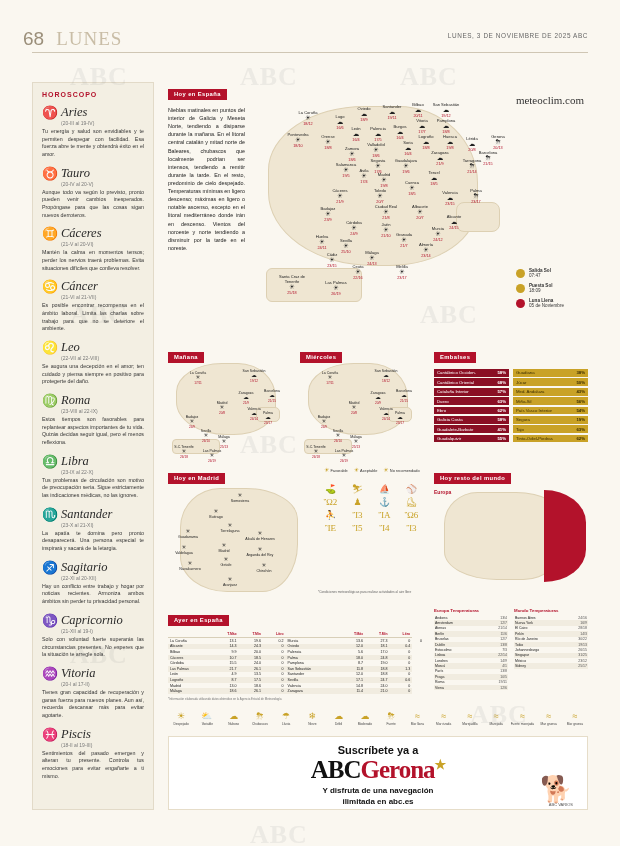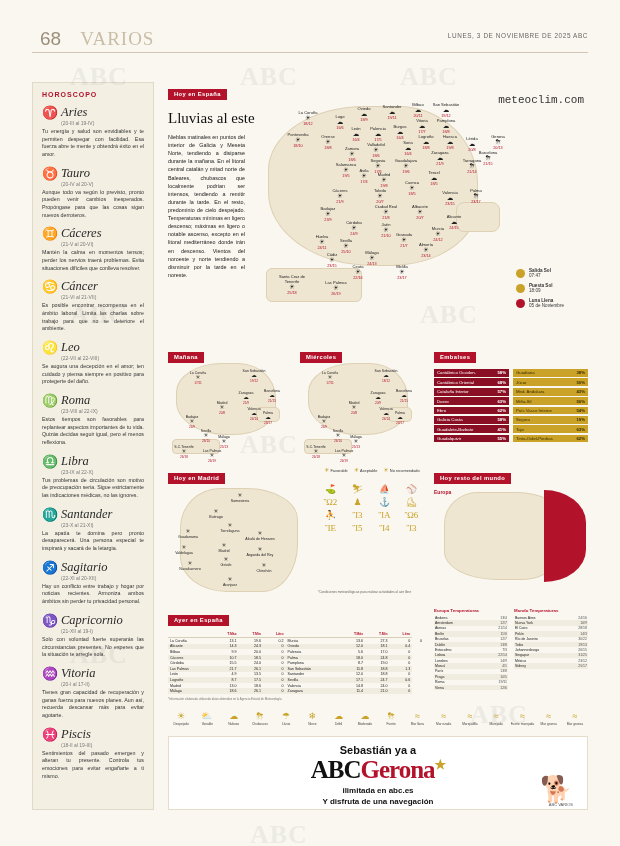--- a/index.html
+++ b/index.html
@@ -11,21 +11,21 @@
     color:#1a1a1a;
     position:relative;
     overflow:hidden;
   }
   .watermark {
     position:absolute; color:rgba(150,150,150,0.13);
     font-family:"Liberation Serif", serif; font-weight:bold;
     font-size:26px; letter-spacing:1px; pointer-events:none;
   }
   
-  .masthead { position:absolute; top:28px; left:40px; display:flex; align-items:baseline; gap:19px; }
+  .masthead { position:absolute; top:28px; left:23px; display:flex; align-items:baseline; gap:12px; }
   .pagenum { font-size:19px; color:#9b8f7a; font-family:"Liberation Sans", sans-serif; }
   .sec-agenda { font-size:19px; color:#c9bda6; font-family:"Liberation Serif", serif; letter-spacing:1px;}
   .sec-tiempo { font-size:19px; color:#b3122b; font-family:"Liberation Serif", serif; font-weight:bold; letter-spacing:.5px;}
   .headrule { position:absolute; top:52px; left:32px; width:556px; height:1px; background:#cfc6b4; }
   .dateline { position:absolute; top:32px; right:32px; font-size:6.4px; color:#666; font-family:"Liberation Sans", sans-serif; letter-spacing:.6px;}
 
   
   .horo {
     position:absolute; left:32px; top:82px; width:122px; height:728px;
     background:#f3efe3; border:1px solid #e2dac8;
@@ -39,21 +39,21 @@
   .sign-text { font-size:5.3px; line-height:1.45; color:#333; text-align:justify; margin-top:2px; font-family:"Liberation Sans", sans-serif;}
 
   
   .bar {
     background:#b3122b; color:#fff; font-family:"Liberation Sans", sans-serif;
     font-size:5.8px; font-weight:bold; padding:2.5px 6px; display:inline-block; letter-spacing:.4px;
   }
   .panel-hoy { position:absolute; left:168px; top:82px; width:420px; height:255px; }
   .hoy-title { font-family:"Liberation Serif", serif; font-size:15px; color:#111; margin-top:10px; }
   .hoy-body { font-size:5.4px; line-height:1.5; color:#222; width:77px; text-align:justify; margin-top:6px; font-family:"Liberation Sans", sans-serif;}
-  .meteoclim { position:absolute; right:4px; top:12px; font-family:Liberation Mono, monospace; font-size:11px; color:#333;}
+  .meteoclim { position:absolute; right:4px; top:12px; font-family:Liberation Serif, serif; font-size:11px; color:#333;}
 
   .mapmain { position:absolute; left:92px; top:10px; width:250px; height:215px; }
   .peninsula {
     position:absolute; left:8px; top:14px; width:210px; height:160px;
     background:#efe6d2; border:1px solid #ddd0b3;
     border-radius:46% 38% 42% 50% / 40% 48% 38% 46%;
   }
   .canarias {
     position:absolute; left:6px; top:176px; width:96px; height:34px;
     background:#efe6d2; border:1px solid #ddd0b3; border-radius:6px;
@@ -141,21 +141,21 @@
   .promo-star { color:#c9a227; font-size:13px; vertical-align:super;}
   .promo-l3 { font-family:"Liberation Sans", sans-serif; font-weight:bold; font-size:8px; color:#111; margin-top:2px;}
   .promo-dog { position:absolute; right:14px; bottom:4px; font-size:26px; color:#c9a227;}
   .promo-tag { position:absolute; right:14px; bottom:2px; font-family:"Liberation Sans", sans-serif; font-size:4px; color:#555;}
 </style>
 </head>
 <body>
 
 <div class="masthead">
   <span class="pagenum">68</span>
-  <span class="sec-agenda">VARIOS</span>
+  <span class="sec-agenda">LUNES</span>
 </div>
 <div class="headrule"></div>
 <div class="dateline">LUNES, 3 DE NOVIEMBRE DE 2025   ABC</div>
 
 <div class="horo">
   <div class="horo-title">HOROSCOPO</div>
   <div id="signs">
       <div class="sign">
         <div class="sign-head">
           <span class="sign-glyph">♈</span>
@@ -251,21 +251,20 @@
         </div>
         <div class="sign-dates">(18-II al 19-III)</div>
         <div class="sign-text">Sentimientos del pasado emergen y alteran tu presente. Controla tus emociones para evitar engañarte a ti mismo.</div>
       </div>
     </div>
 </div>
 
 <div class="panel-hoy">
   <span class="bar">Hoy en España</span>
   <div class="meteoclim">meteoclim.com</div>
-  <div class="hoy-title">Lluvias al este</div>
   <div class="hoy-body">Nieblas matinales en puntos del interior de Galicia y Meseta Norte, tendiendo a disiparse durante la mañana. En el litoral central catalán y mitad norte de Baleares, chubascos que localmente podrían ser intensos, tendiendo a remitir durante la tarde. En el resto, predominio de cielo despejado. Temperaturas mínimas en ligero descenso; máximas en ligero o notable ascenso, excepto en el litoral mediterráneo donde irán en descenso. Vientos del noroeste y norte tendiendo a disminuir por la tarde en el noreste.</div>
 
   <div class="mapmain">
     <div class="peninsula"></div>
     <div class="baleares"></div>
     <div class="canarias"></div>
     <div id="main-cities">
         <div class="city" style="left: 48px; top: 18px;">
           <span class="nm">La Coruña</span>
           <span class="ic">☀</span>
@@ -1062,24 +1061,24 @@
     <div class="sym"><span class="g">≈</span>Mar rizada</div>
     <div class="sym"><span class="g">≈</span>Marejadilla</div>
     <div class="sym"><span class="g">≈</span>Marejada</div>
     <div class="sym"><span class="g">≈</span>Fuerte marejada</div>
     <div class="sym"><span class="g">≈</span>Mar gruesa</div>
     <div class="sym"><span class="g">≈</span>Mar gruesa</div>
   </div>
 
 <div class="promo">
   <div class="promo-in">
-    <div class="promo-l1">Sebastián ya a</div>
+    <div class="promo-l1">Suscríbete ya a</div>
     <div class="promo-brand"><span>ABC</span><em>Gerona</em><span class="promo-star">★</span></div>
+    <div class="promo-l3">Y disfruta de una navegación</div>
     <div class="promo-l3">ilimitada en abc.es</div>
-    <div class="promo-l3">Y disfruta de una navegación</div>
   </div>
   <div class="promo-dog">🐕</div>
   <div class="promo-tag">ABC VARIOS</div>
 </div>
 
 <div class="watermark" style="left:70px;  top:62px;">ABC</div>
 <div class="watermark" style="left:240px; top:62px;">ABC</div>
 <div class="watermark" style="left:400px; top:62px;">ABC</div>
 <div class="watermark" style="left:70px;  top:300px;">ABC</div>
 <div class="watermark" style="left:240px; top:430px;">ABC</div>

